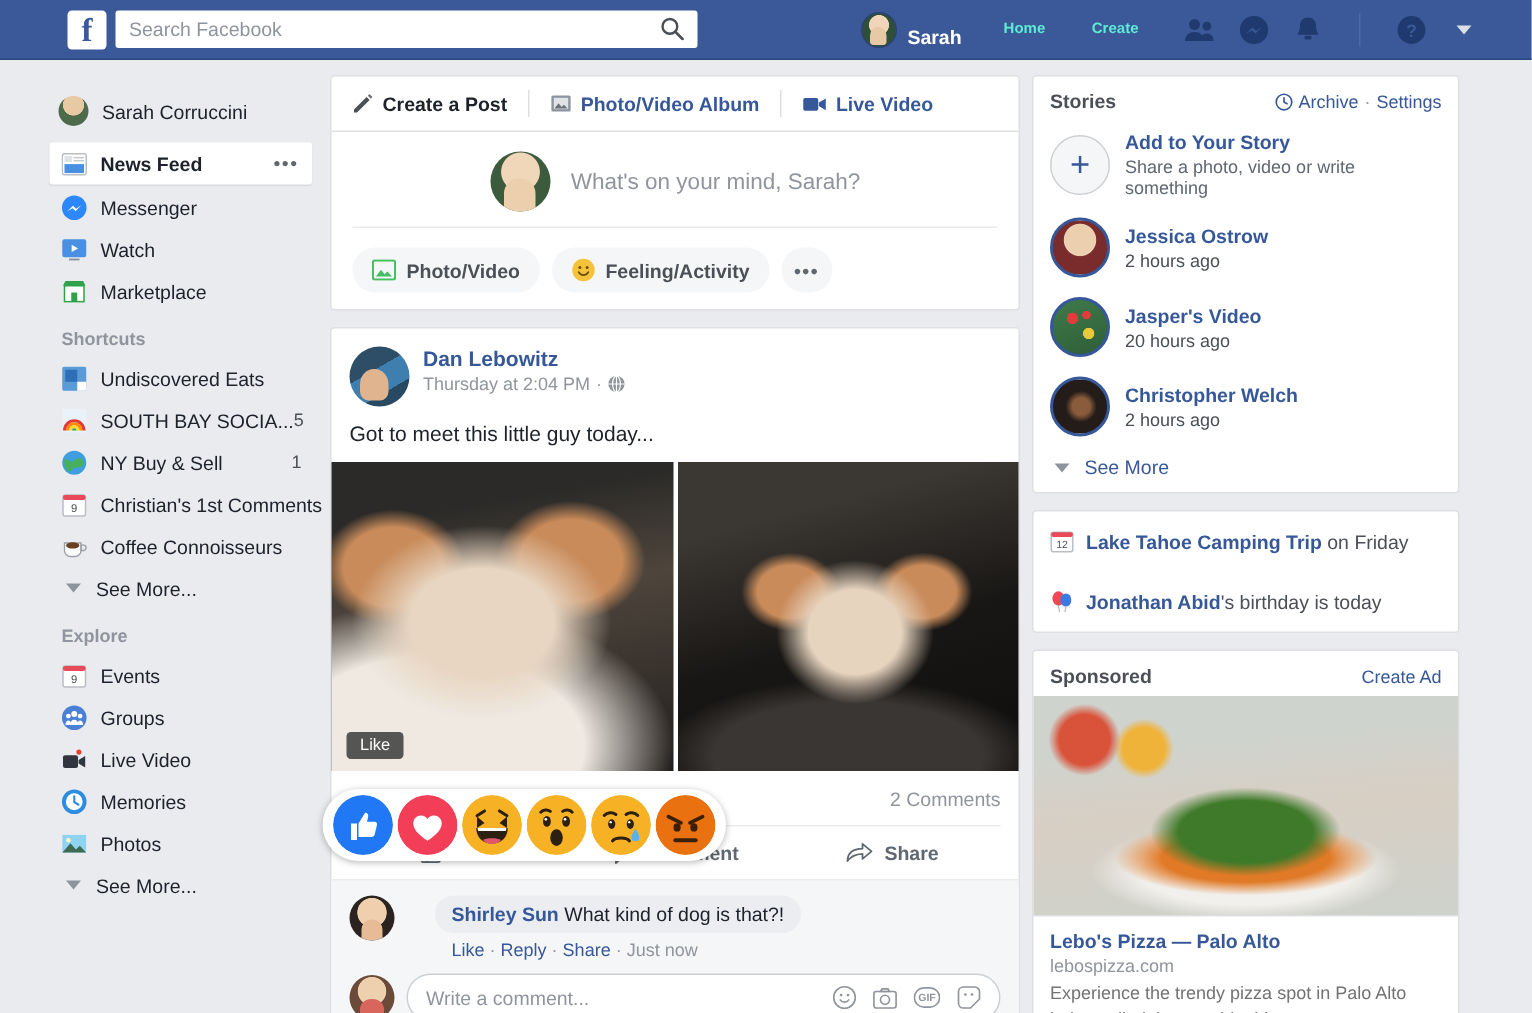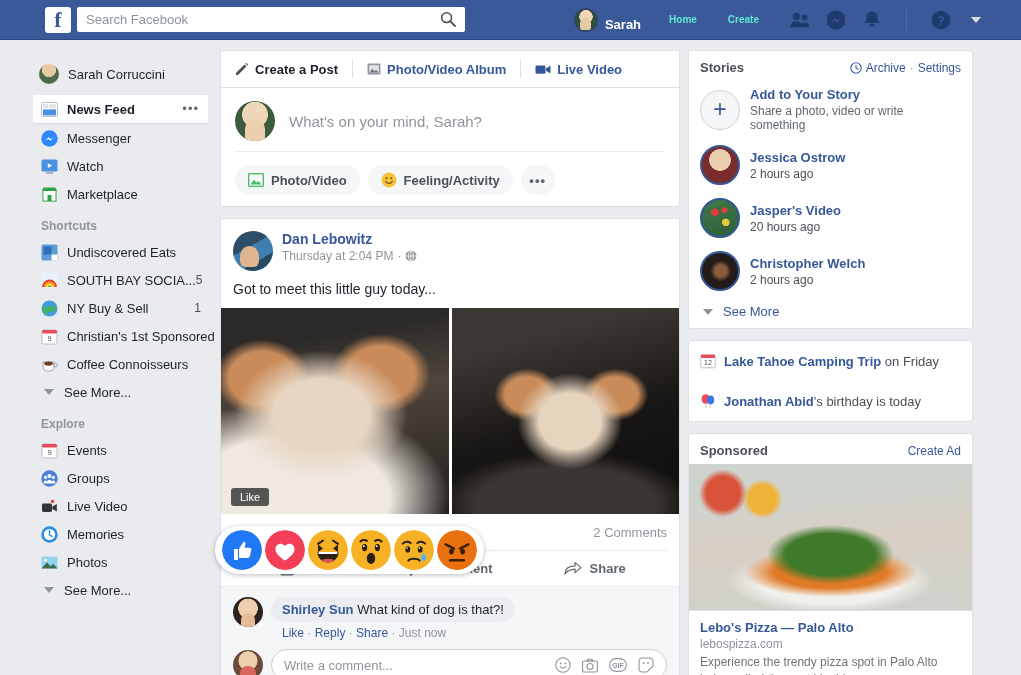--- a/index.html
+++ b/index.html
@@ -101,21 +101,21 @@
   
   .center { position: absolute; left: 220px; top: 9px; width: 460px; }
   .card { background: #fff; border: 1px solid #dddfe2; border-radius: 3px; margin-bottom: 11px; }
 
   .composer-tabs { display: flex; align-items: center; height: 37px; border-bottom: 1px solid #dddfe2; padding-left: 14px; }
   .ctab { display: flex; align-items: center; font-size: 13px; font-weight: bold; cursor: pointer; }
   .ctab .t { margin-left: 6px; }
   .ctab.sel .t { color: #1d2129; }
   .ctab .t { color: #365899; }
   .ctab-div { width: 1px; height: 18px; background: #dddfe2; margin: 0 14px; }
-  .composer-body { display: flex; align-items: center; padding: 13px 14px 0; }
+  .composer-body { display: flex; align-items: center; padding: 13px 14px 0; justify-content: center; }
   .comp-avatar {
     width: 40px; height: 40px; border-radius: 50%; flex: 0 0 40px;
     background: radial-gradient(circle at 50% 34%, #f0d7ba 0 38%, #3c5a3c 40% 100%);
     position: relative; overflow: hidden;
   }
   .comp-avatar:after{content:"";position:absolute;left:24%;top:46%;width:52%;height:56%;border-radius:45% 45% 18% 18%;background:#ecd0ad;}
   .comp-placeholder { margin-left: 14px; color: #90949c; font-size: 15px; }
   .composer-actions { display: flex; align-items: center; gap: 8px; padding: 13px 14px 11px; margin-top: 10px; border-top: 1px solid #e9ebee; margin-left:14px; margin-right:14px; padding-left:0; padding-right:0;}
   .chip { display: flex; align-items: center; background: #f5f6f7; border-radius: 16px; height: 30px; padding: 0 13px; font-size: 13px; font-weight: bold; color: #4b4f56; cursor: pointer; }
   .chip .cl { margin-left: 7px; }
@@ -150,21 +150,21 @@
 
   .reactions-bar { position: absolute; left: 215px; top: 485px; display: flex; align-items: center; gap: 3px; background: #fff; border-radius: 26px; padding: 4px 7px; box-shadow: 0 1px 5px rgba(0,0,0,.28); z-index: 9; }
   .react { width: 40px; height: 40px; border-radius: 50%; cursor: pointer; position: relative; }
 
   .post-stats { display: flex; align-items: center; height: 36px; padding: 0 12px; justify-content: flex-end; }
   .comments-count { color: #90949c; font-size: 13px; cursor: pointer; }
   .post-actions { display: flex; border-top: 1px solid #e9ebee; margin: 0 12px; height: 36px; align-items: center; }
   .pa { flex: 1; display: flex; align-items: center; justify-content: center; gap: 8px; color: #606770; font-size: 13px; font-weight: bold; cursor: pointer; }
 
   .comment-block { border-top: 1px solid #e9ebee; background: #f5f6f7; padding: 10px 12px 10px; }
-  .cmt { display: flex; }
+  .cmt { display: flex; gap: 19px; }
   .cmt-avatar { width: 30px; height: 30px; border-radius: 50%; flex: 0 0 30px;
     background: radial-gradient(circle at 50% 38%, #f0cfae 0 40%, #2b2320 42% 100%); position:relative; overflow:hidden;}
   .cmt-avatar:after{content:"";position:absolute;left:26%;top:52%;width:48%;height:50%;border-radius:45% 45% 18% 18%;background:#e7bb96;}
   .cmt-body { margin-left: 8px; }
   .cmt-bubble { background: #ebedf0; border-radius: 14px; padding: 5px 11px; font-size: 13px; display: inline-block; }
   .cmt-author { color: #365899; font-weight: bold; }
   .cmt-actions { font-size: 12px; color: #90949c; margin-top: 4px; padding-left: 11px; }
   .cmt-actions a { color: #365899; text-decoration: none; cursor: pointer; }
   .cmt-input-row { display: flex; align-items: center; margin-top: 9px; }
   .cmt-avatar2 { width: 30px; height: 30px; border-radius: 50%; flex: 0 0 30px;
@@ -332,21 +332,21 @@
       <span class="lbl">NY Buy &amp; Sell</span>
       <span class="badge">1</span>
     </div>
 
     <div class="side-row">
       <svg class="ico" viewBox="0 0 17 17">
         <rect x="1" y="2" width="15" height="14" rx="1.5" fill="#fff" stroke="#b9bec4"></rect>
         <rect x="1" y="2" width="15" height="3.4" rx="1.5" fill="#e84a5a"></rect>
         <text x="8.5" y="13.2" text-anchor="middle" font-size="7.5" fill="#4b4f56" font-family="Liberation Sans, sans-serif">9</text>
       </svg>
-      <span class="lbl">Christian's 1st Sponsored</span>
+      <span class="lbl">Christian's 1st Comments</span>
       <span class="badge"></span>
     </div>
 
     <div class="side-row">
       <svg class="ico" viewBox="0 0 17 17">
         <path d="M2 6h11v5a4 4 0 0 1-4 4H6a4 4 0 0 1-4-4z" fill="#fff" stroke="#9aa0a6" stroke-width="0.9"></path>
         <ellipse cx="7.5" cy="7.6" rx="4.4" ry="2.1" fill="#6b4023"></ellipse>
         <path d="M13 7.4h1.6a1.8 1.8 0 0 1 0 3.6H13z" fill="none" stroke="#9aa0a6" stroke-width="0.9"></path>
       </svg>
       <span class="lbl">Coffee Connoisseurs</span>

